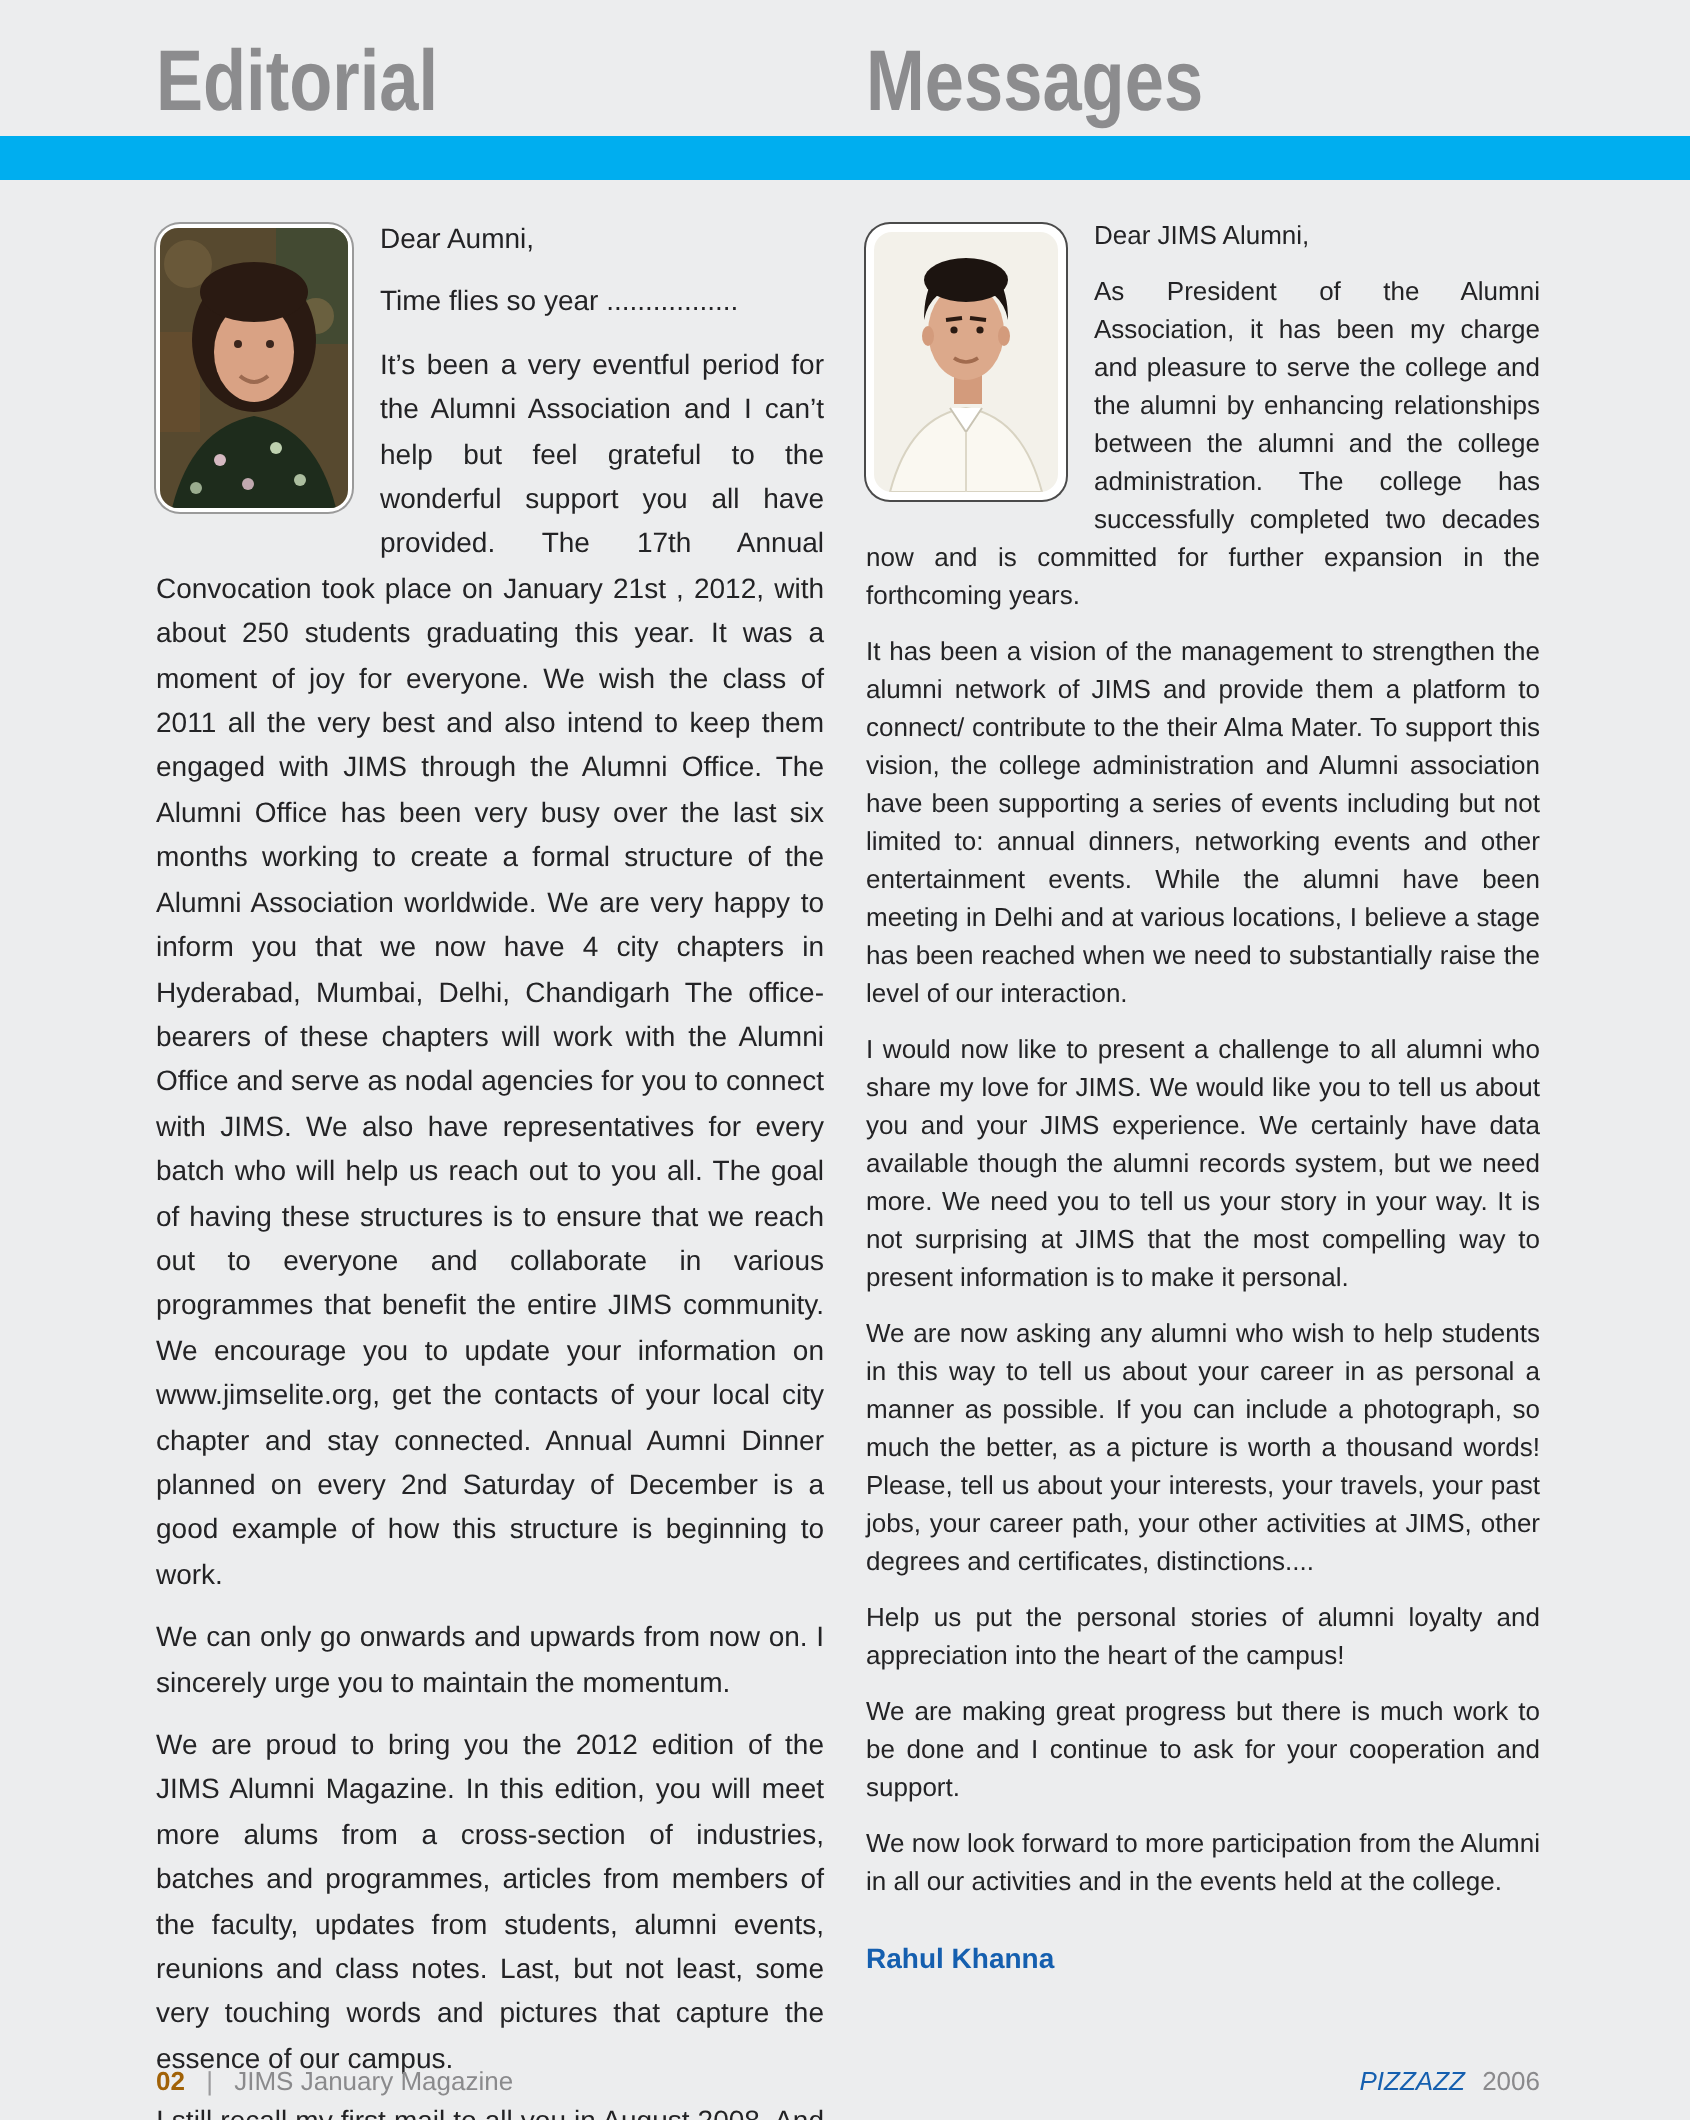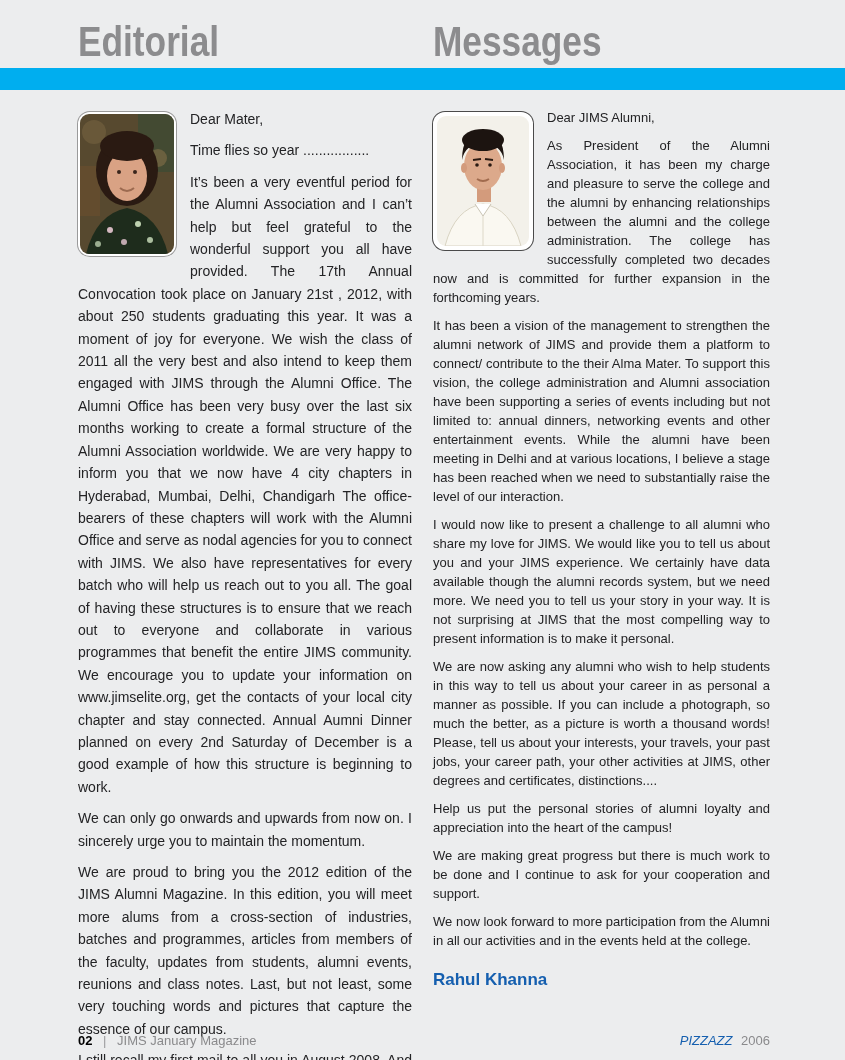--- a/index.html
+++ b/index.html
@@ -24,26 +24,26 @@
   .preline{white-space:pre-line;}
 
   
   .photo-frame{float:left;margin:4px 14px 8px 0;background:#fff;border-radius:12px;line-height:0;}
   .photo-frame.woman{padding:2px;box-shadow:0 0 0 1px #9a9a9a;}
   .photo-frame.man{padding:4px;box-shadow:0 0 0 1px #4a4a4a;}
   .photo-frame svg{border-radius:9px;display:block;}
 
   
   .sig{margin-top:20px;}
-  .sig-name{font-size:17px;font-weight:bold;color:#155FAF;margin-bottom:22px;}
+  .sig-name{font-size:14px;font-weight:bold;color:#155FAF;margin-bottom:22px;}
 
   
   .footer{position:absolute;left:78px;right:75px;bottom:12px;display:flex;
           justify-content:space-between;font-size:13px;color:#8a8a8c;}
-  .pgnum{font-weight:bold;color:#000000;}
+  .pgnum{font-weight:bold;color:#a16207;}
   .fsep{margin:0 7px;color:#9a9a9c;}
   .brand{font-weight:normal;font-style:italic;color:#155FAF;margin-right:5px;}
 </style>
 </head>
 <body>
 
 <div class="page">
 
   <div class="header">
     <div class="hcol-l">
@@ -73,21 +73,21 @@
           <circle cx="55" cy="58" r="2" fill="#3a251c"></circle>
           <path d="M40 74 Q47 80 54 74" stroke="#9c6a50" stroke-width="2" fill="none"></path>
           <path d="M6 140 Q16 100 47 94 Q78 100 88 140 Z" fill="#1e2c1c"></path>
           <circle cx="30" cy="116" r="3" fill="#e9c9d4" opacity="0.9"></circle>
           <circle cx="58" cy="110" r="3" fill="#cfe3c0" opacity="0.9"></circle>
           <circle cx="44" cy="128" r="3" fill="#e9c9d4" opacity="0.8"></circle>
           <circle cx="70" cy="126" r="3" fill="#cfe3c0" opacity="0.8"></circle>
           <circle cx="18" cy="130" r="3" fill="#cfe3c0" opacity="0.7"></circle>
         </svg>
       </span>
-      <p>Dear Mater,</p>
+      <p>Dear Aumni,</p>
       <p>Time flies so year .................</p>
       <p class="just">It’s been a very eventful period for the Alumni Association and I can’t help but feel grateful to the wonderful support you all have provided. The 17th Annual Convocation took place on January 21st , 2012, with about 250 students graduating this year. It was a moment of joy for everyone. We wish the class of 2011 all the very best and also intend to keep them engaged with JIMS through the Alumni Office. The Alumni Office has been very busy over the last six months working to create a formal structure of the Alumni Association worldwide. We are very happy to inform you that we now have 4 city chapters in Hyderabad, Mumbai, Delhi, Chandigarh The office-bearers of these chapters will work with the Alumni Office and serve as nodal agencies for you to connect with JIMS. We also have representatives for every batch who will help us reach out to you all. The goal of having these structures is to ensure that we reach out to everyone and collaborate in various programmes that benefit the entire JIMS community. We encourage you to update your information on www.jimselite.org, get the contacts of your local city chapter and stay connected. Annual Aumni Dinner planned on every 2nd Saturday of December is a good example of how this structure is beginning to work.</p>
       <p class="just">We can only go onwards and upwards from now on. I sincerely urge you to maintain the momentum.</p>
       <p class="just">We are proud to bring you the 2012 edition of the JIMS Alumni Magazine. In this edition, you will meet more alums from a cross-section of industries, batches and programmes, articles from members of the faculty, updates from students, alumni events, reunions and class notes. Last, but not least, some very touching words and pictures that capture the essence of our campus.</p>
       <p class="just">I still recall my first mail to all you in August 2008. And I will use the same words here again. Let’s Engage, Energize and Enhance JIMS leadership through a strong Alumni Association.</p>
 
     </section>
 
     <section class="col col-messages">
       <span class="photo-frame man">

